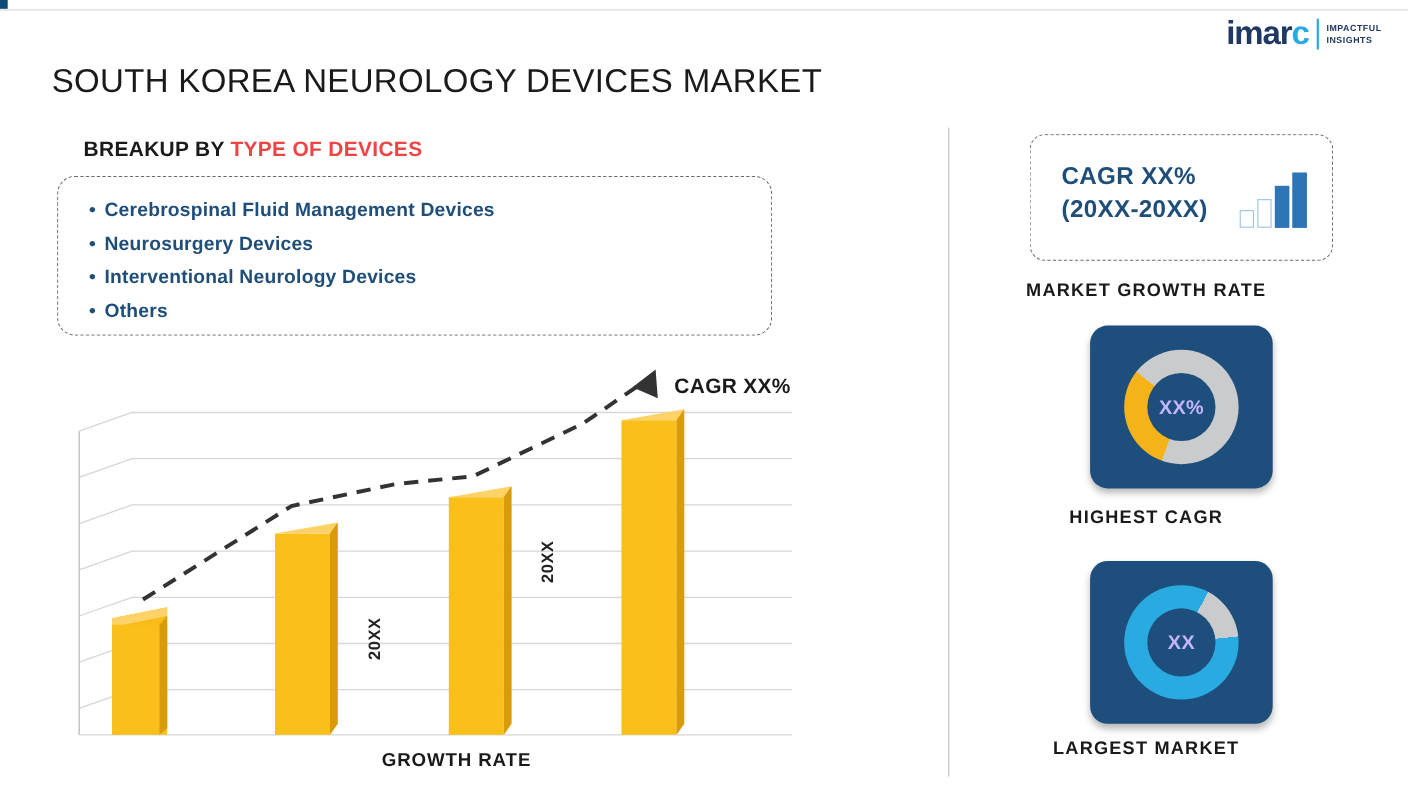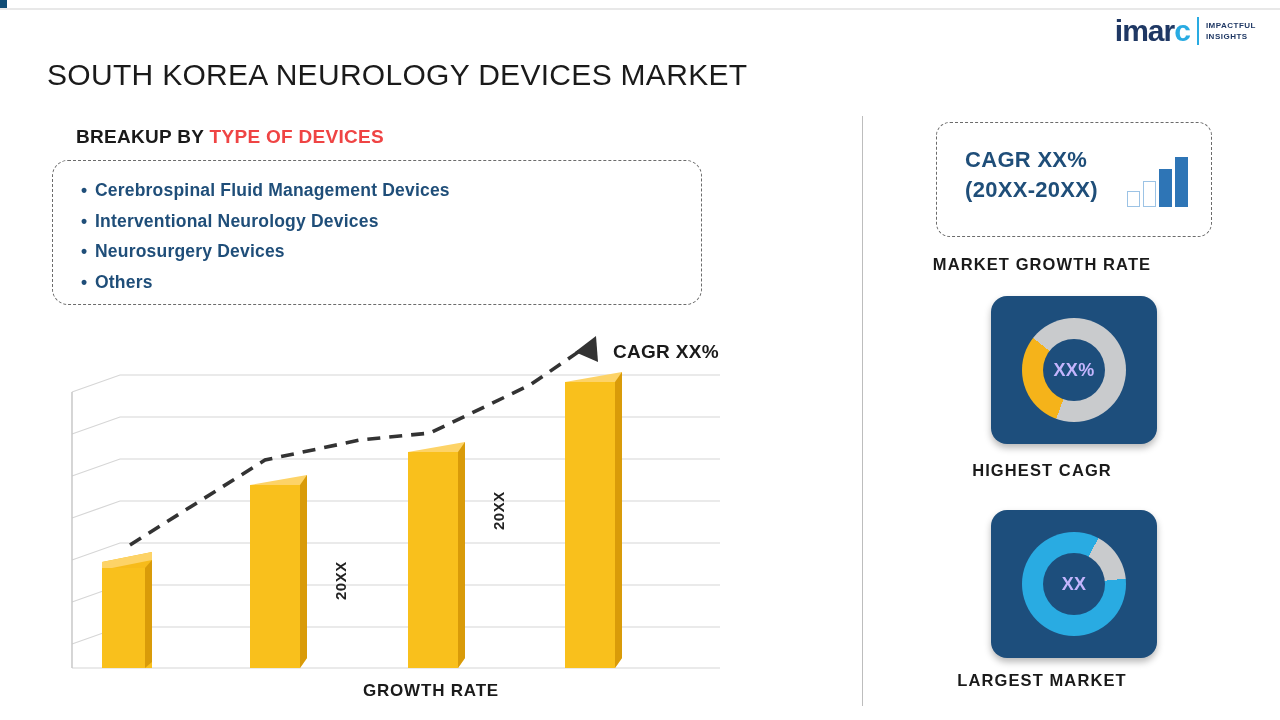--- a/index.html
+++ b/index.html
@@ -19,21 +19,21 @@
   .subtitle{position:absolute;left:76px;top:126px;font-size:19px;font-weight:bold;color:#1a1a1a;letter-spacing:.3px;}
   .subtitle .accent{color:#ef4444;}
   
   .listbox{position:absolute;left:52px;top:160px;width:650px;height:145px;border:1.6px dashed #6b6b6b;border-radius:16px;box-sizing:border-box;padding:14px 0 0 28px;}
   .listbox .li{font-size:17.5px;font-weight:bold;color:#1f4e79;line-height:30.5px;letter-spacing:.2px;white-space:nowrap;}
   .listbox .li .b{display:inline-block;width:14px;}
   
   .chart{position:absolute;left:60px;top:330px;width:700px;height:360px;}
   .bar-label{position:absolute;color:#222;font-size:15px;font-weight:bold;transform:rotate(-90deg);transform-origin:left top;white-space:nowrap;letter-spacing:.5px;}
   .cagr-text{position:absolute;left:613px;top:341px;font-size:19px;font-weight:bold;color:#1a1a1a;letter-spacing:.3px;}
-  .growth-text{position:absolute;left:347px;top:681px;font-size:17px;font-weight:bold;color:#1a1a1a;letter-spacing:.8px;margin-left:16px;}
+  .growth-text{position:absolute;left:347px;top:681px;font-size:17px;font-weight:bold;color:#1a1a1a;letter-spacing:.8px;}
   
   .vdiv{position:absolute;left:862px;top:116px;width:1px;height:590px;background:#bdbdbd;}
   
   .cagr-box{position:absolute;left:936px;top:122px;width:276px;height:115px;border:1.5px dashed #6b6b6b;border-radius:14px;box-sizing:border-box;}
   .cagr-box .txt{position:absolute;left:28px;top:22px;font-size:22px;font-weight:bold;color:#1f4e79;line-height:30px;letter-spacing:.3px;}
   .mini-bars{position:absolute;right:22px;top:32px;width:62px;height:52px;}
   .mini-bars span{position:absolute;bottom:0;border:1.6px solid #9cc3e5;background:#fff;box-sizing:border-box;}
   .mini-bars span.fill{background:#2e75b6;border-color:#2e75b6;}
   .rlabel{position:absolute;width:276px;left:904px;text-align:center;font-size:16.5px;font-weight:bold;color:#1a1a1a;letter-spacing:1.1px;}
   .donut-card{position:absolute;width:166px;height:148px;background:#1d4e7c;border-radius:16px;box-shadow:0 4px 7px rgba(0,0,0,.28);}
@@ -59,22 +59,22 @@
   </div>
 
   <div class="title">SOUTH KOREA NEUROLOGY DEVICES MARKET</div>
 
   <div class="subtitle">
     <span>BREAKUP BY </span><span class="accent">TYPE OF DEVICES</span>
   </div>
 
   <div class="listbox">
     <div class="li"><span class="b">•</span><span>Cerebrospinal Fluid Management Devices</span></div>
+    <div class="li"><span class="b">•</span><span>Neurosurgery Devices</span></div>
     <div class="li"><span class="b">•</span><span>Interventional Neurology Devices</span></div>
-    <div class="li"><span class="b">•</span><span>Neurosurgery Devices</span></div>
     <div class="li"><span class="b">•</span><span>Others</span></div>
   </div>
 
   <div class="chart">
     <svg width="700" height="360" viewBox="0 0 700 360">
 
       <g stroke="#d6d6d6" stroke-width="1.2" fill="none">
         <path d="M12,62 L60,45 L660,45"></path>
         <path d="M12,104 L60,87 L660,87"></path>
         <path d="M12,146 L60,129 L660,129"></path>

